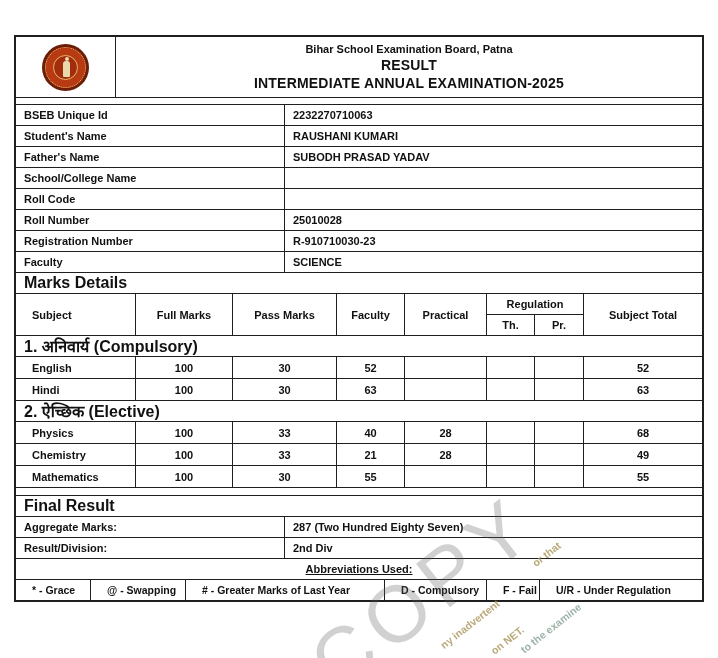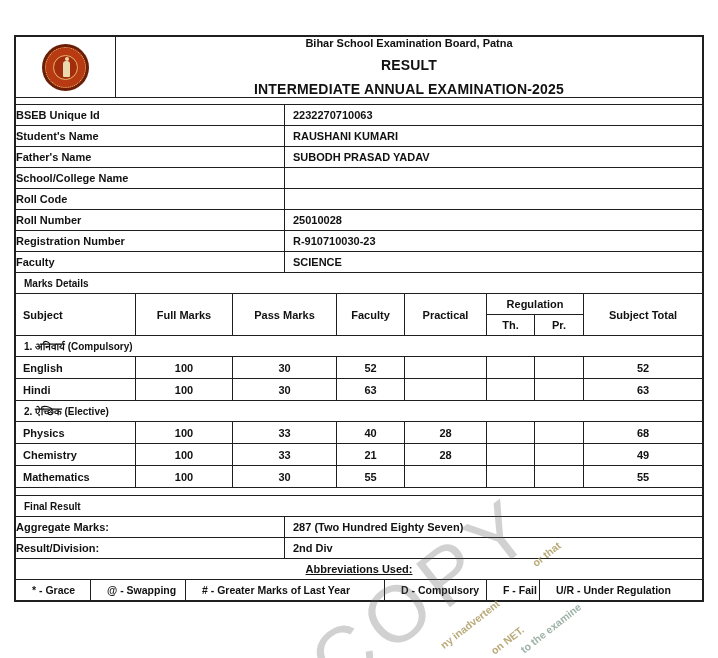--- a/index.html
+++ b/index.html
@@ -17,50 +17,50 @@
     width: 690px;
     border: 2px solid #1f1f1f;
     background: #ffffff;
   }
   .row { display: flex; border-top: 1px solid #1f1f1f; }
   .row:first-child { border-top: none; }
 
   
   .hrow { height: 60px; }
   .logo-cell { width: 100px; border-right: 1px solid #1f1f1f; display: flex; align-items: center; justify-content: center; }
-  .title-cell { flex: 1; display: flex; flex-direction: column; align-items: center; justify-content: center; gap: 8px; }
+  .title-cell { flex: 1; display: flex; flex-direction: column; align-items: center; justify-content: center; gap: 2px; }
   .t-board { font-size: 11px; font-weight: 700; }
   .t-result { font-size: 14px; font-weight: 700; letter-spacing: .2px; }
   .t-exam { font-size: 14px; font-weight: 700; letter-spacing: .2px; }
 
   
   .seal { width: 47px; height: 47px; border-radius: 50%; background: #6b1d06; display:flex; align-items:center; justify-content:center; }
   .seal-mid { width: 41px; height: 41px; border-radius: 50%; background: #b83a12; border: 1.5px dotted #e9c07c; display:flex; align-items:center; justify-content:center; }
   .seal-core { width: 25px; height: 25px; border-radius: 50%; background: #a22c0c; border: 1px solid #e4b96a; position: relative; }
   .seal-figure { position:absolute; left: 9px; top: 5px; width: 7px; height: 16px; background: #ead9ad; border-radius: 3px 3px 1px 1px; }
   .seal-figure::before { content:""; position:absolute; left:1.5px; top:-4px; width:4px; height:4px; border-radius:50%; background:#ead9ad; }
 
   
   .spacer1 { height: 7px; }
   .spacer2 { height: 8px; }
 
   
   .irow { height: 21px; }
-  .ilabel { width: 269px; border-right: 1px solid #1f1f1f; display:flex; align-items:center; font-size: 11px; font-weight: 700; }
+  .ilabel { width: 269px; border-right: 1px solid #1f1f1f; display:flex; align-items:center; padding-left: 8px; font-size: 11px; font-weight: 700; }
   .ivalue { flex: 1; display:flex; align-items:center; padding-left: 8px; font-size: 11px; font-weight: 700; }
 
   
-  .frow { height: 21px; align-items: center; padding-left: 8px; font-size: 10px; font-weight: 700; }
+  .frow { height: 21px; align-items: center; padding-left: 8px; font-size: 16px; font-weight: 700; }
 
   
   .mhead { height: 42px; }
   .mrow  { height: 22px; }
   .cell { border-right: 1px solid #1f1f1f; display:flex; align-items:center; justify-content:center; font-size: 11px; font-weight: 700; }
   .row .cell:last-child, .reg-bottom .cell:last-child { border-right: none; }
-  .w-sub    { width: 120px; justify-content: flex-start; padding-left: 7px; }
+  .w-sub    { width: 120px; justify-content: flex-start; padding-left: 16px; }
   .w-full   { width: 97px; }
   .w-pass   { width: 104px; }
   .w-theory { width: 68px; }
   .w-prac   { width: 82px; }
   .w-rth    { width: 48px; }
   .w-rpr    { flex: 1; }
   .w-tot    { flex: 1; }
   .reg-group { width: 97px; border-right: 1px solid #1f1f1f; display:flex; flex-direction: column; }
   .reg-top { height: 21px; border-bottom: 1px solid #1f1f1f; display:flex; align-items:center; justify-content:center; font-size: 11px; font-weight:700; }
   .reg-bottom { flex: 1; display: flex; }

